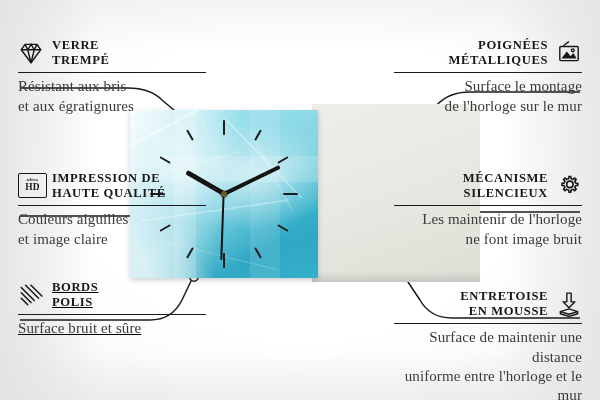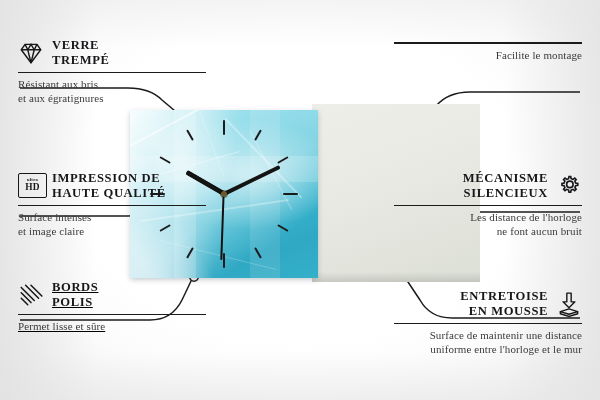--- a/index.html
+++ b/index.html
@@ -118,21 +118,21 @@
   .callout{position:absolute;width:188px;}
   .callout.left{text-align:left;}
   .callout.right{text-align:right;}
   .head{display:flex;align-items:center;gap:8px;}
   .callout.right .head{flex-direction:row-reverse;}
   .title{
     font-size:12.6px;font-weight:bold;letter-spacing:.6px;color:#17171a;
     line-height:1.18;text-transform:uppercase;
   }
   .rule{height:1.6px;background:#1b1b1b;margin:4px 0 4px;}
-  .sub{font-size:11px;line-height:1.28;color:#3a3a3c;letter-spacing:.1px;}
+  .sub{font-size:15px;line-height:1.28;color:#3a3a3c;letter-spacing:.1px;}
   .ico{flex:0 0 auto;width:26px;height:26px;color:#17171a;text-align:right;}
   .ico svg{display:block;width:26px;height:26px;}
   .hdbox{
     width:27px;height:23px;border:1.6px solid #17171a;border-radius:2px;
     display:flex;flex-direction:column;align-items:center;justify-content:center;line-height:1;
   }
   .hdbox .u{font-size:4.6px;letter-spacing:.3px;font-weight:bold;}
   .hdbox .h{font-size:9.4px;font-weight:bold;letter-spacing:.2px;}
 
   #c-verre{left:18px;top:38px;}
@@ -260,56 +260,67 @@
     <div class="head">
       <span class="ico">
         <span class="hdbox">
           <span class="u">ultra</span>
           <span class="h">HD</span>
         </span>
       </span>
       <div class="title"><span>IMPRESSION DE</span><br><span>HAUTE QUALITÉ</span></div>
     </div>
     <div class="rule"></div>
-    <div class="sub"><span>Surface intenses</span><br><span>et image claire</span></div>
+    <div class="sub"><span>Couleurs aiguilles</span><br><span>et image claire</span></div>
   </div>
 
   <div class="callout left" id="c-bords">
     <div class="head">
       <span class="ico">
         <svg viewBox="0 0 24 24" fill="none" stroke="currentColor" stroke-width="1.4" stroke-linecap="round">
           <path d="M3 5 L15 17 M3 10 L12 19 M3 15 L9 21 M7 3 L19 15 M12 3 L22 13"></path>
         </svg>
       </span>
       <div class="title"><span>BORDS</span><br><span>POLIS</span></div>
     </div>
     <div class="rule"></div>
-    <div class="sub"><span>Permet lisse et sûre</span></div>
+    <div class="sub"><span>Surface bruit et sûre</span></div>
   </div>
 
   <div class="callout right" id="c-poign">
-    <div class="rule"></div>
-    <div class="sub"><span>Facilite le montage</span><br></div>
+    <div class="head">
+      <span class="ico">
+        <svg viewBox="0 0 24 24" fill="none" stroke="currentColor" stroke-width="1.3" stroke-linejoin="round">
+          <path d="M12 1.5 C9.5 3 8 4 7 5.5"></path>
+          <rect x="3.5" y="6" width="17" height="13" rx="1"></rect>
+          <path d="M5 17 L10 10.5 L13.5 15 L16 12 L19 17 Z" fill="currentColor" stroke="none"></path>
+          <circle cx="15.5" cy="9.5" r="1.3"></circle>
+        </svg>
+      </span>
+      <div class="title"><span>POIGNÉES</span><br><span>MÉTALLIQUES</span></div>
+    </div>
+    <div class="rule"></div>
+    <div class="sub"><span>Surface le montage</span><br><span>de l'horloge sur le mur</span></div>
   </div>
 
   <div class="callout right" id="c-meca">
     <div class="head">
       <span class="ico">
         <svg viewBox="0 0 24 24" fill="none" stroke="currentColor" stroke-width="1.5">
           <path d="M12 3.2 L13.6 3.2 L14 5.2 L15.7 5.9 L17.3 4.7 L18.6 6 L17.4 7.6 L18.1 9.3 L20.1 9.7 L20.1 11.3
                    L18.1 11.7 L17.4 13.4 L18.6 15 L17.3 16.3 L15.7 15.1 L14 15.8 L13.6 17.8 L12 17.8
                    L11.6 15.8 L9.9 15.1 L8.3 16.3 L7 15 L8.2 13.4 L7.5 11.7 L5.5 11.3 L5.5 9.7
                    L7.5 9.3 L8.2 7.6 L7 6 L8.3 4.7 L9.9 5.9 L11.6 5.2 Z"></path>
           <circle cx="12.8" cy="10.5" r="3"></circle>
         </svg>
       </span>
       <div class="title"><span>MÉCANISME</span><br><span>SILENCIEUX</span></div>
     </div>
     <div class="rule"></div>
-    <div class="sub"><span>Les distance de l'horloge</span><br><span>ne font aucun bruit</span></div>
+    <div class="sub"><span>Les maintenir de l'horloge</span><br><span>ne font image bruit</span></div>
   </div>
 
   <div class="callout right" id="c-entre">
     <div class="head">
       <span class="ico">
         <svg viewBox="0 0 24 24" fill="none" stroke="currentColor" stroke-width="1.3" stroke-linejoin="round">
           <path d="M10 2 H14 V10 H17.5 L12 15.5 L6.5 10 H10 Z"></path>
           <path d="M12 16.5 L20 19 L12 21.5 L4 19 Z"></path>
           <path d="M4 19 V21 L12 23.5 L20 21 V19"></path>
         </svg>

